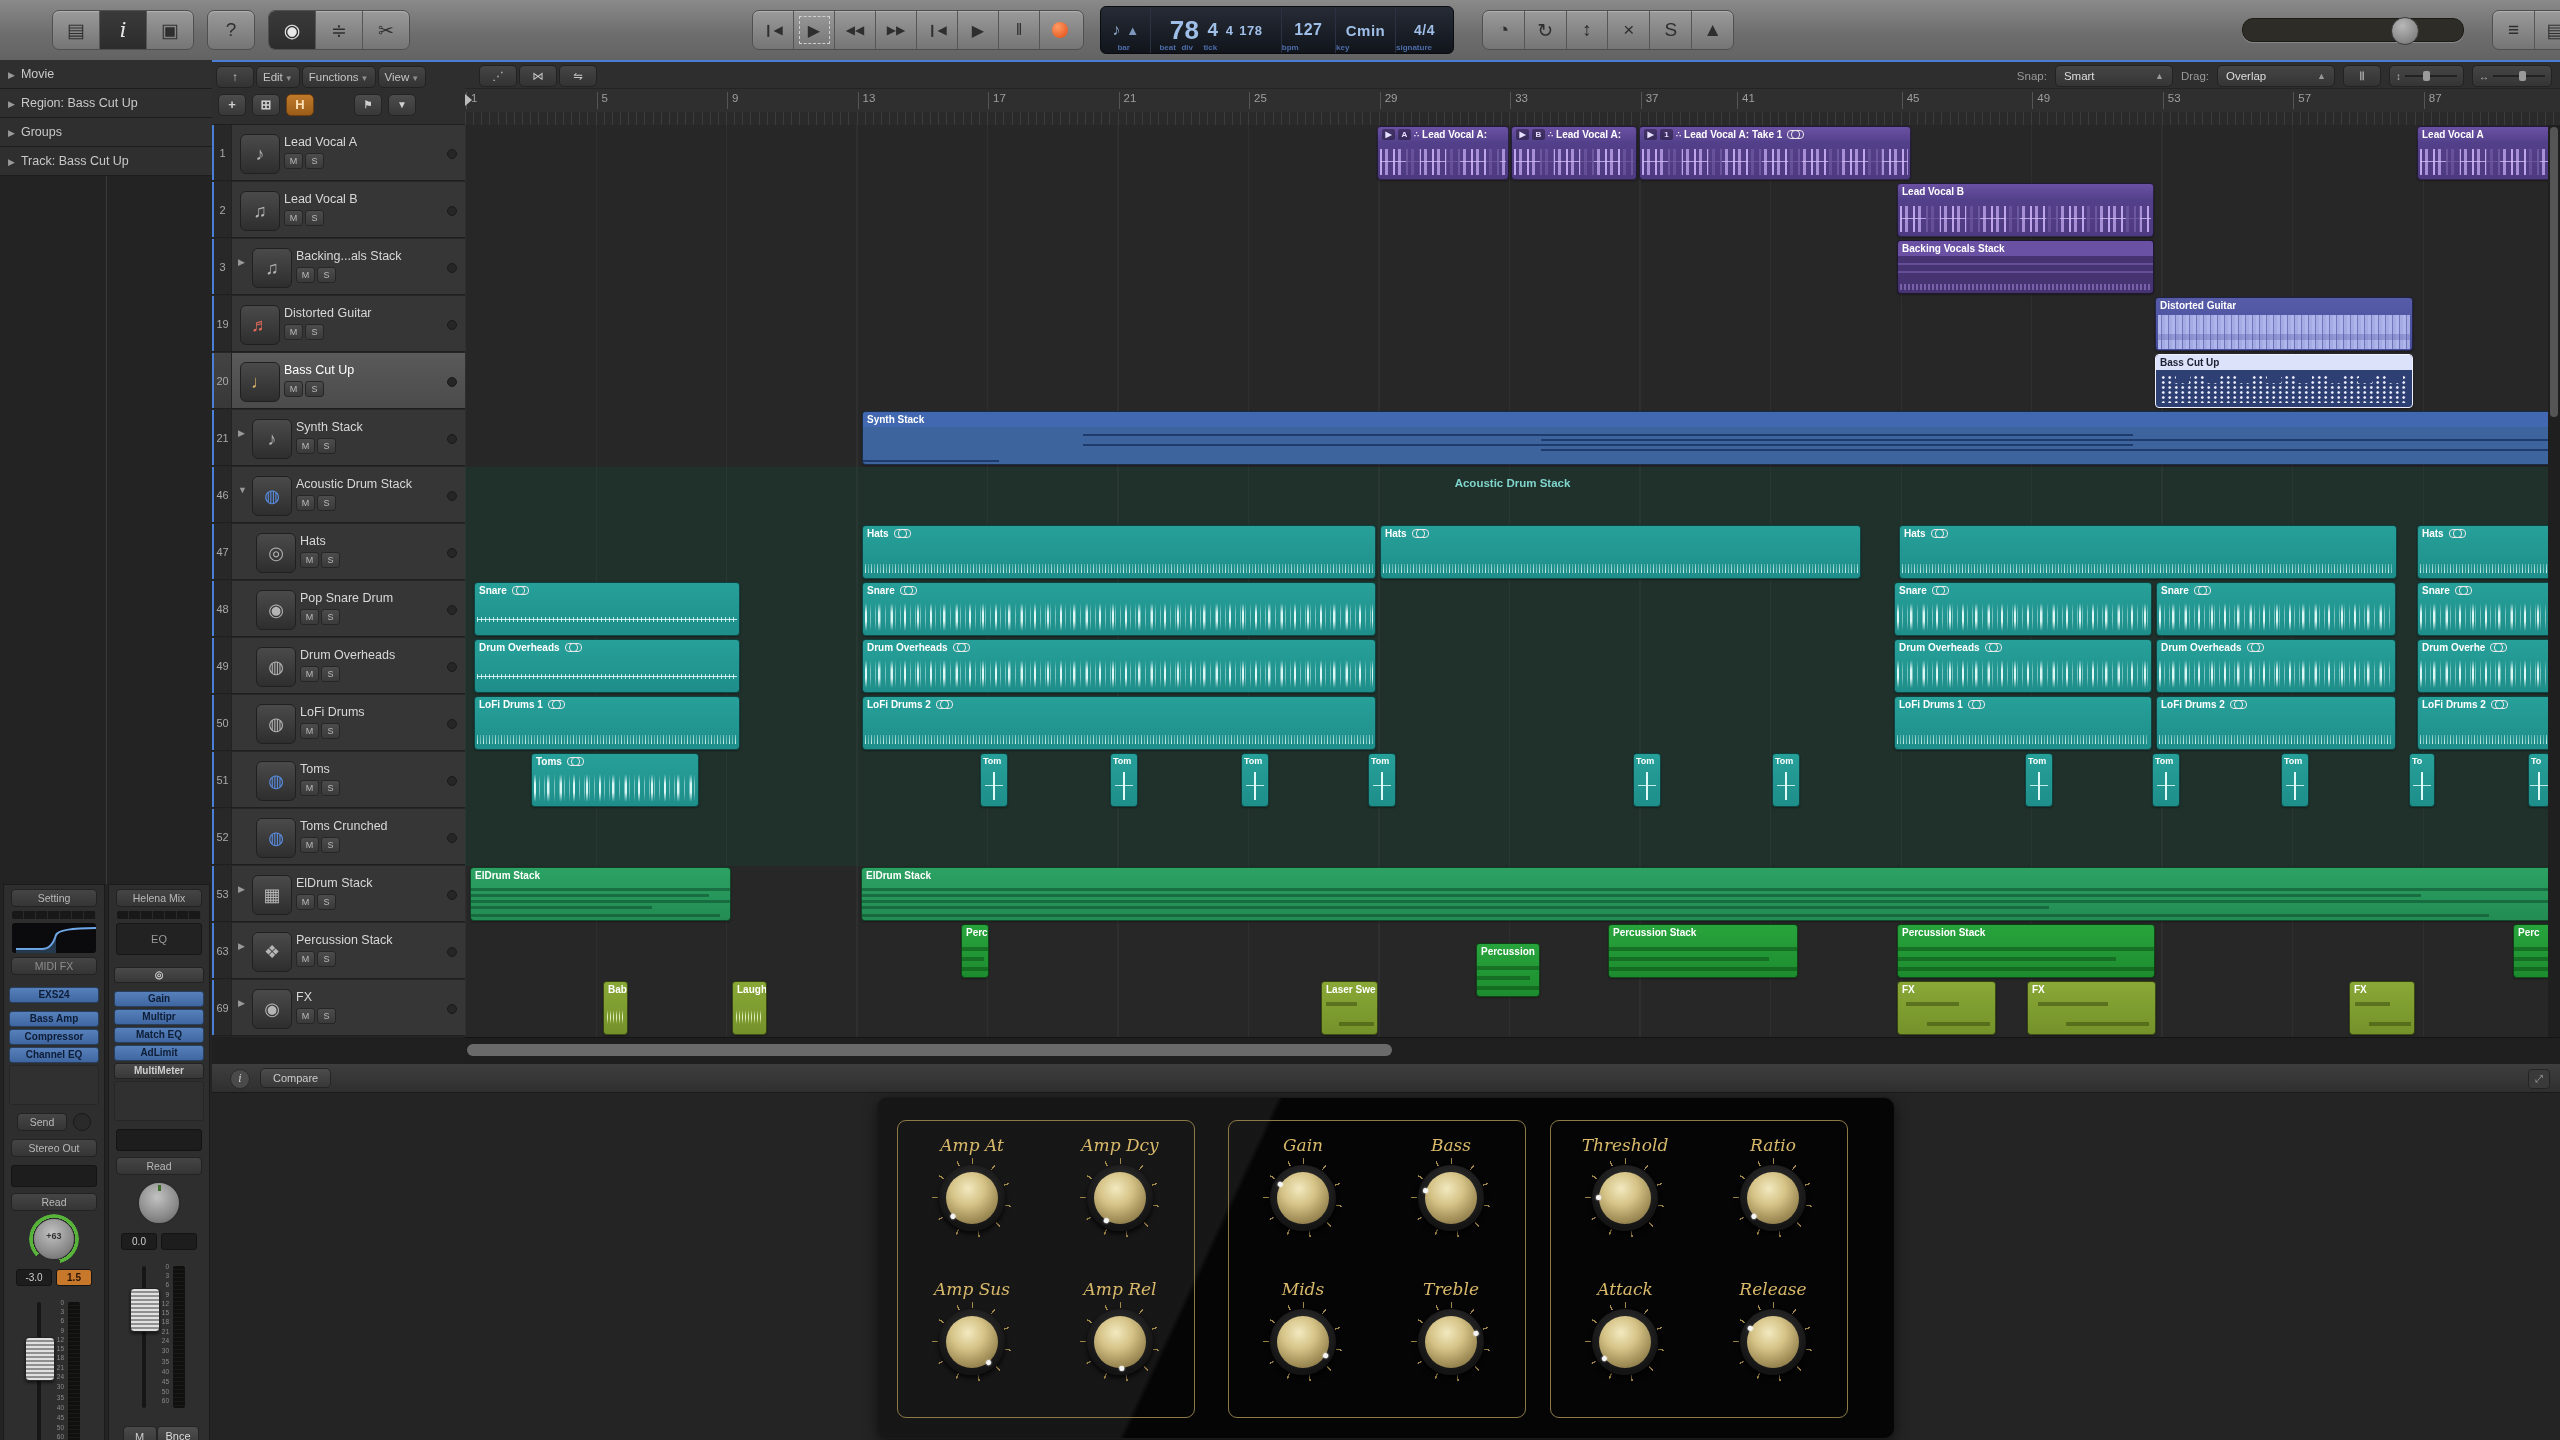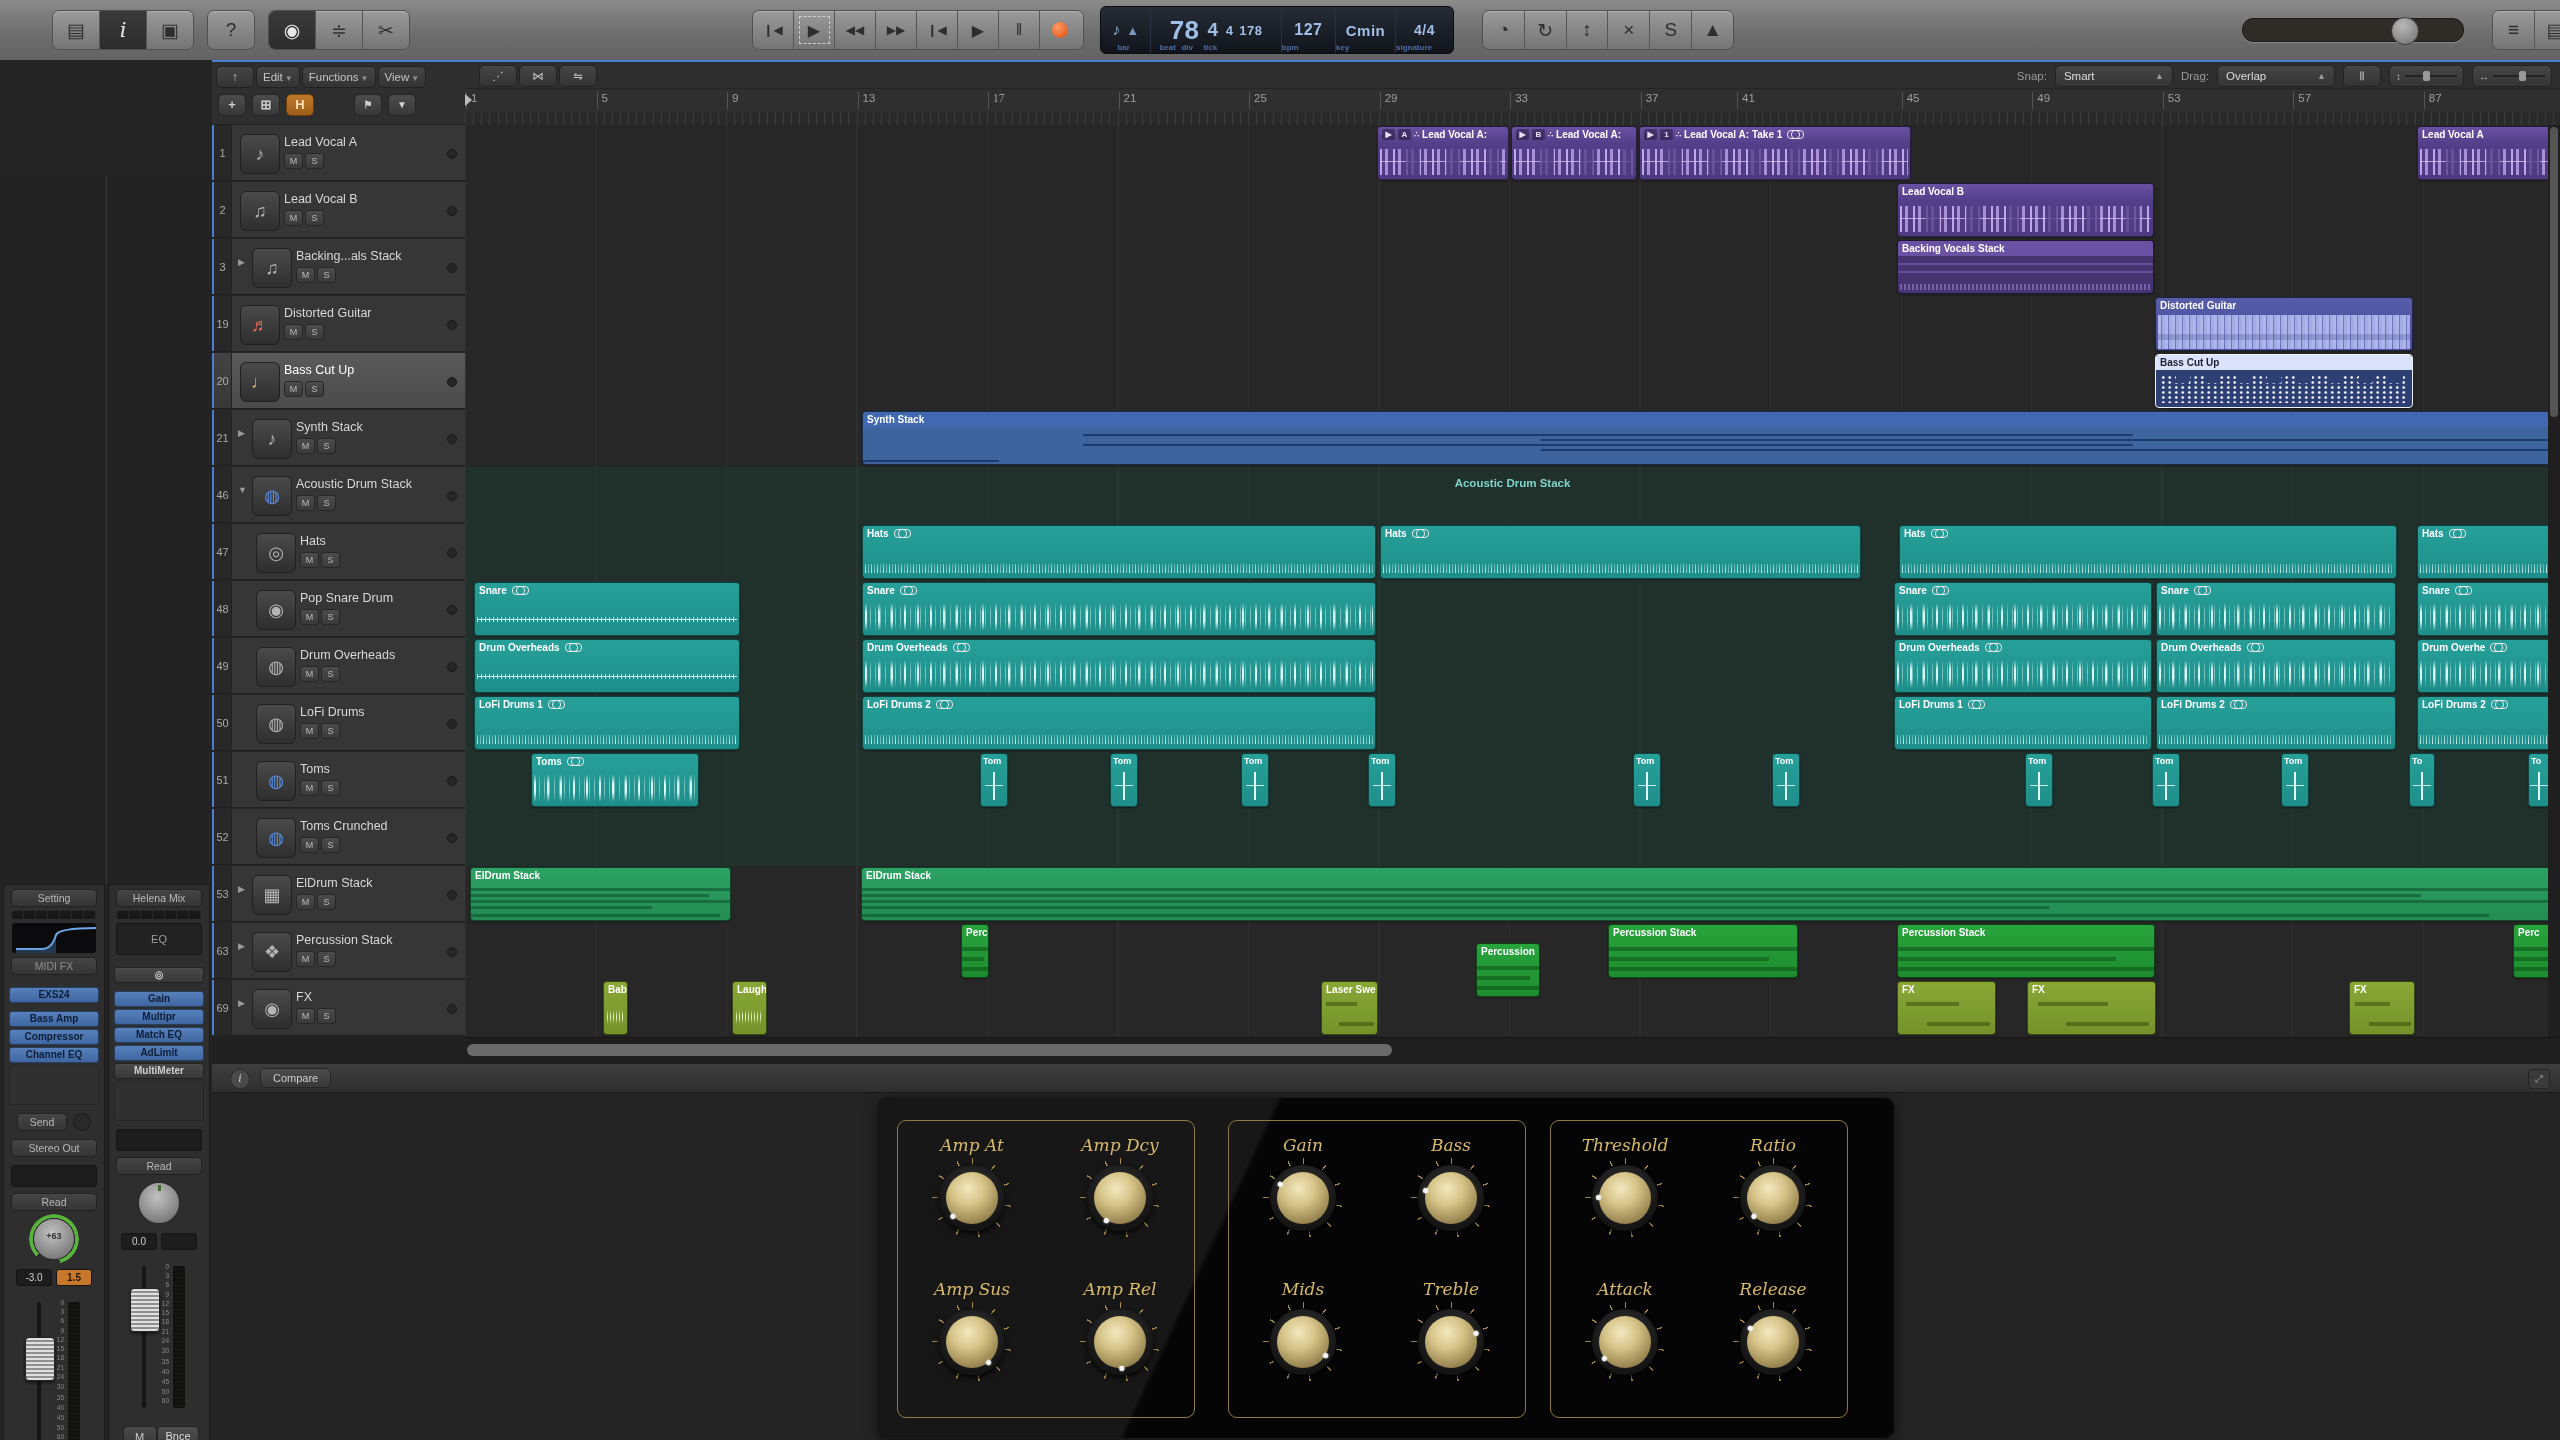--- a/index.html
+++ b/index.html
@@ -280,20 +280,26 @@
   <div id="vol-slider">
     <div id="vol-knob"></div>
   </div>
   <div id="tb-far-right" class="tb-group" style="left: 2492px; width: 168px;">
       <div class="tb-btn" style="width: 41px;">≡</div>
       <div class="tb-btn" style="width: 41px;">▤</div>
     </div>
 </div>
 
 <div id="inspector">
+  <div id="insp-sections">
+      <div class="insp-row"><span class="tri">▶</span><span>Movie</span></div>
+      <div class="insp-row"><span class="tri">▶</span><span>Region: Bass Cut Up</span></div>
+      <div class="insp-row"><span class="tri">▶</span><span>Groups</span></div>
+      <div class="insp-row"><span class="tri">▶</span><span>Track:  Bass Cut Up</span></div>
+    </div>
   <div id="insp-cols">
       <div class="dv"></div>
     </div>
   <div class="strip" id="strip1">
       <div class="cs-btn">Setting</div>
       <div class="cs-meter"></div>
       <div class="cs-eq">
         <svg width="84" height="30">
           <path d="M4 26 L30 26 Q40 26 44 12 Q47 5 84 5" stroke="#6fa8e8" fill="none" stroke-width="2"></path>
           <path d="M4 26 L30 26 Q40 26 44 12 L44 30 L4 30 Z" fill="rgba(90,140,200,.35)"></path>
@@ -613,21 +619,21 @@
           <i style="left:26px;"></i>
         </span>
       </div>
   </div>
 </div>
 <div id="ruler">
     <div class="rnum" style="left: 1px;">1</div>
     <div class="rnum" style="left: 131.52px;">5</div>
     <div class="rnum" style="left: 262.04px;">9</div>
     <div class="rnum" style="left: 392.56px;">13</div>
-    <div class="rnum" style="left: 523.08px; font-family: Liberation Serif, serif;">17</div>
+    <div class="rnum" style="left: 523.08px;">17</div>
     <div class="rnum" style="left: 653.6px;">21</div>
     <div class="rnum" style="left: 784.12px;">25</div>
     <div class="rnum" style="left: 914.64px;">29</div>
     <div class="rnum" style="left: 1045.16px;">33</div>
     <div class="rnum" style="left: 1175.68px;">37</div>
     <div class="rnum" style="left: 1272px;">41</div>
     <div class="rnum" style="left: 1436.72px;">45</div>
     <div class="rnum" style="left: 1567.24px;">49</div>
     <div class="rnum" style="left: 1697.76px;">53</div>
     <div class="rnum" style="left: 1828.28px;">57</div>

